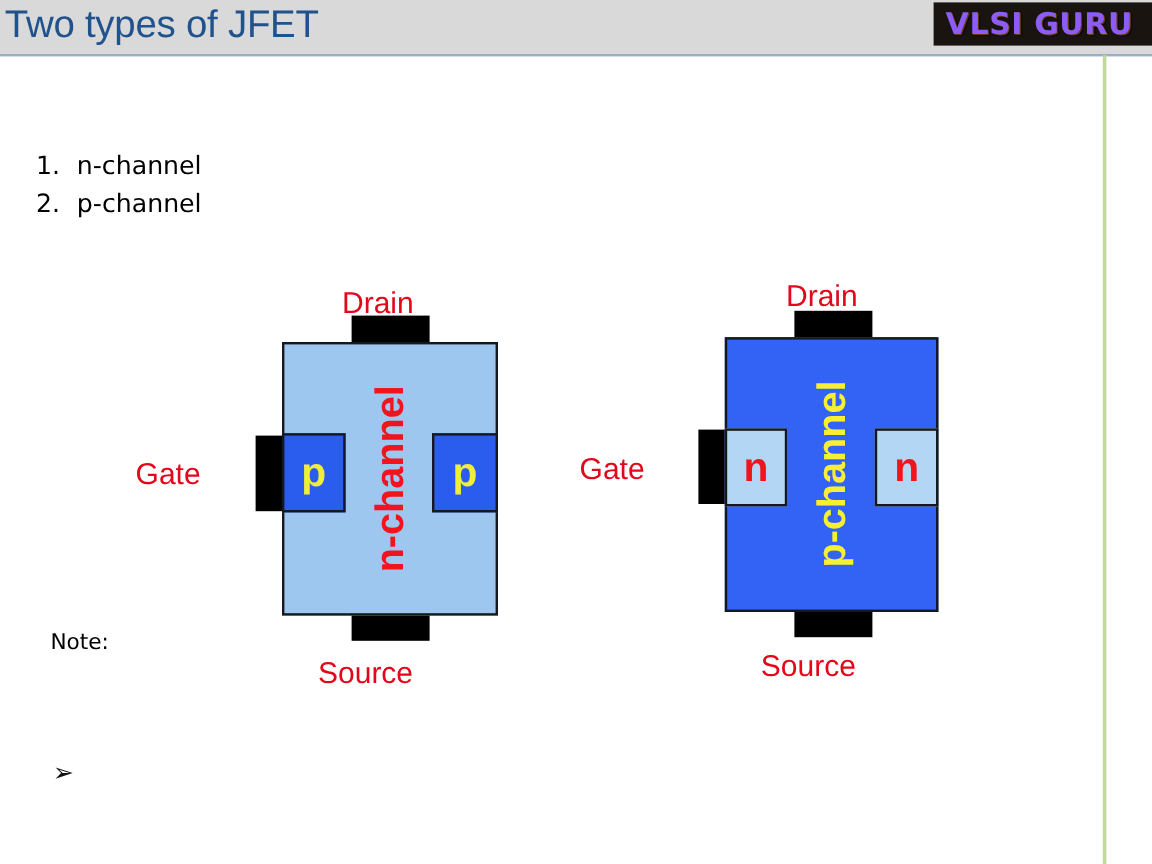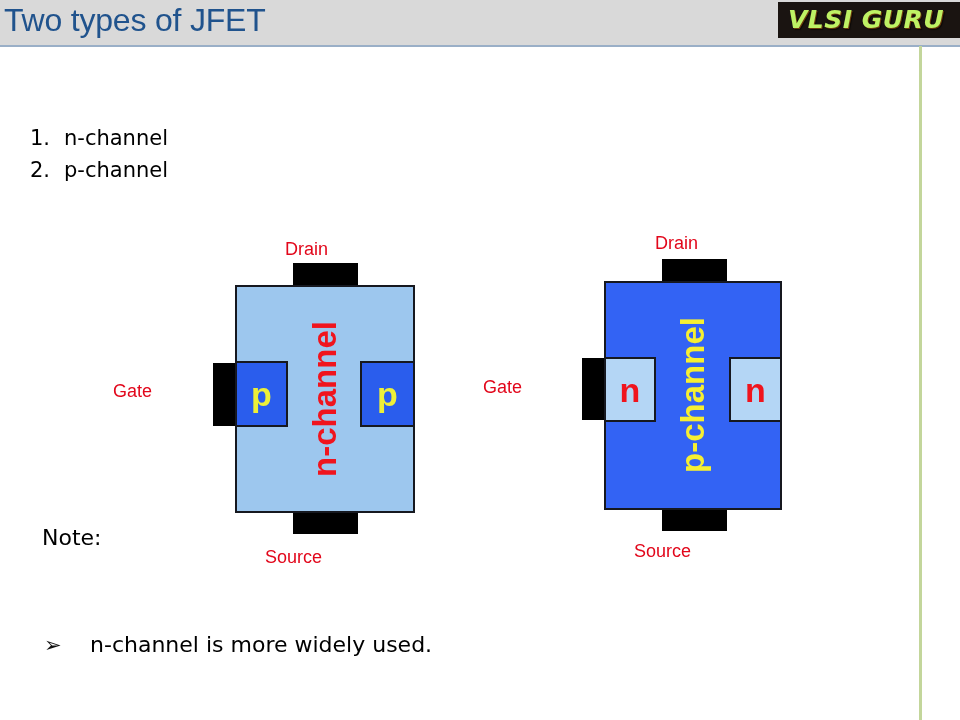--- a/index.html
+++ b/index.html
@@ -52,23 +52,22 @@
     height: 36px;
     background: #1a1411;
     overflow: hidden;
   }
   #logo-text {
     position: absolute;
     left: 10px;
     top: 3px;
     font-size: 25px;
     font-weight: bold;
-    font-style: italic;
-    font-family: "DejaVu Sans", sans-serif;
-    color: #bef264;
+    font-family: "DejaVu Sans", sans-serif;
+    color: #8b5cf6;
     letter-spacing: 0.5px;
     text-shadow: 1px 1px 0 #6b3a0c, 2px 2px 1px rgba(0,0,0,0.6);
     white-space: nowrap;
   }
 
   
   #right-accent-line {
     position: absolute;
     left: 919px;
     top: 46px;
@@ -95,21 +94,21 @@
   .num-marker {
     width: 34px;
     flex: 0 0 34px;
   }
 
   
   #note-label {
     position: absolute;
     left: 42px;
     top: 525px;
-    font-size: 22px;
+    font-size: 18px;
     color: #000000;
     font-family: "DejaVu Sans", sans-serif;
   }
 
   
   #bullet-row {
     position: absolute;
     left: 44px;
     top: 632px;
     display: flex;
@@ -160,21 +159,21 @@
     transform-origin: center center;
     font-size: 33px;
     font-weight: bold;
     font-family: "Liberation Sans", sans-serif;
     white-space: nowrap;
     text-align: center;
   }
   .diag-label {
     position: absolute;
     color: #e2071b;
-    font-size: 18px;
+    font-size: 25px;
     font-family: "Liberation Sans", sans-serif;
     white-space: nowrap;
   }
 
   
   #jfet-n { left: 0; top: 0; width: 480px; height: 720px; }
   #n-body { left: 235px; top: 285px; width: 180px; height: 228px;
             background: #9dc7ee; }
   #n-term-drain  { left: 293px; top: 263px; width: 65px; height: 24px; }
   #n-term-source { left: 293px; top: 510px; width: 65px; height: 24px; }
@@ -261,14 +260,13 @@
 
   <div id="p-label-drain" class="diag-label">Drain</div>
   <div id="p-label-source" class="diag-label">Source</div>
   <div id="p-label-gate" class="diag-label">Gate</div>
 </div>
 
 <div id="note-label">Note:</div>
 
 <div id="bullet-row">
   <span id="bullet-glyph">➢</span>
-  <span id="bullet-text">n-channel is more widely used.</span>
 </div>
 
 </body></html>

